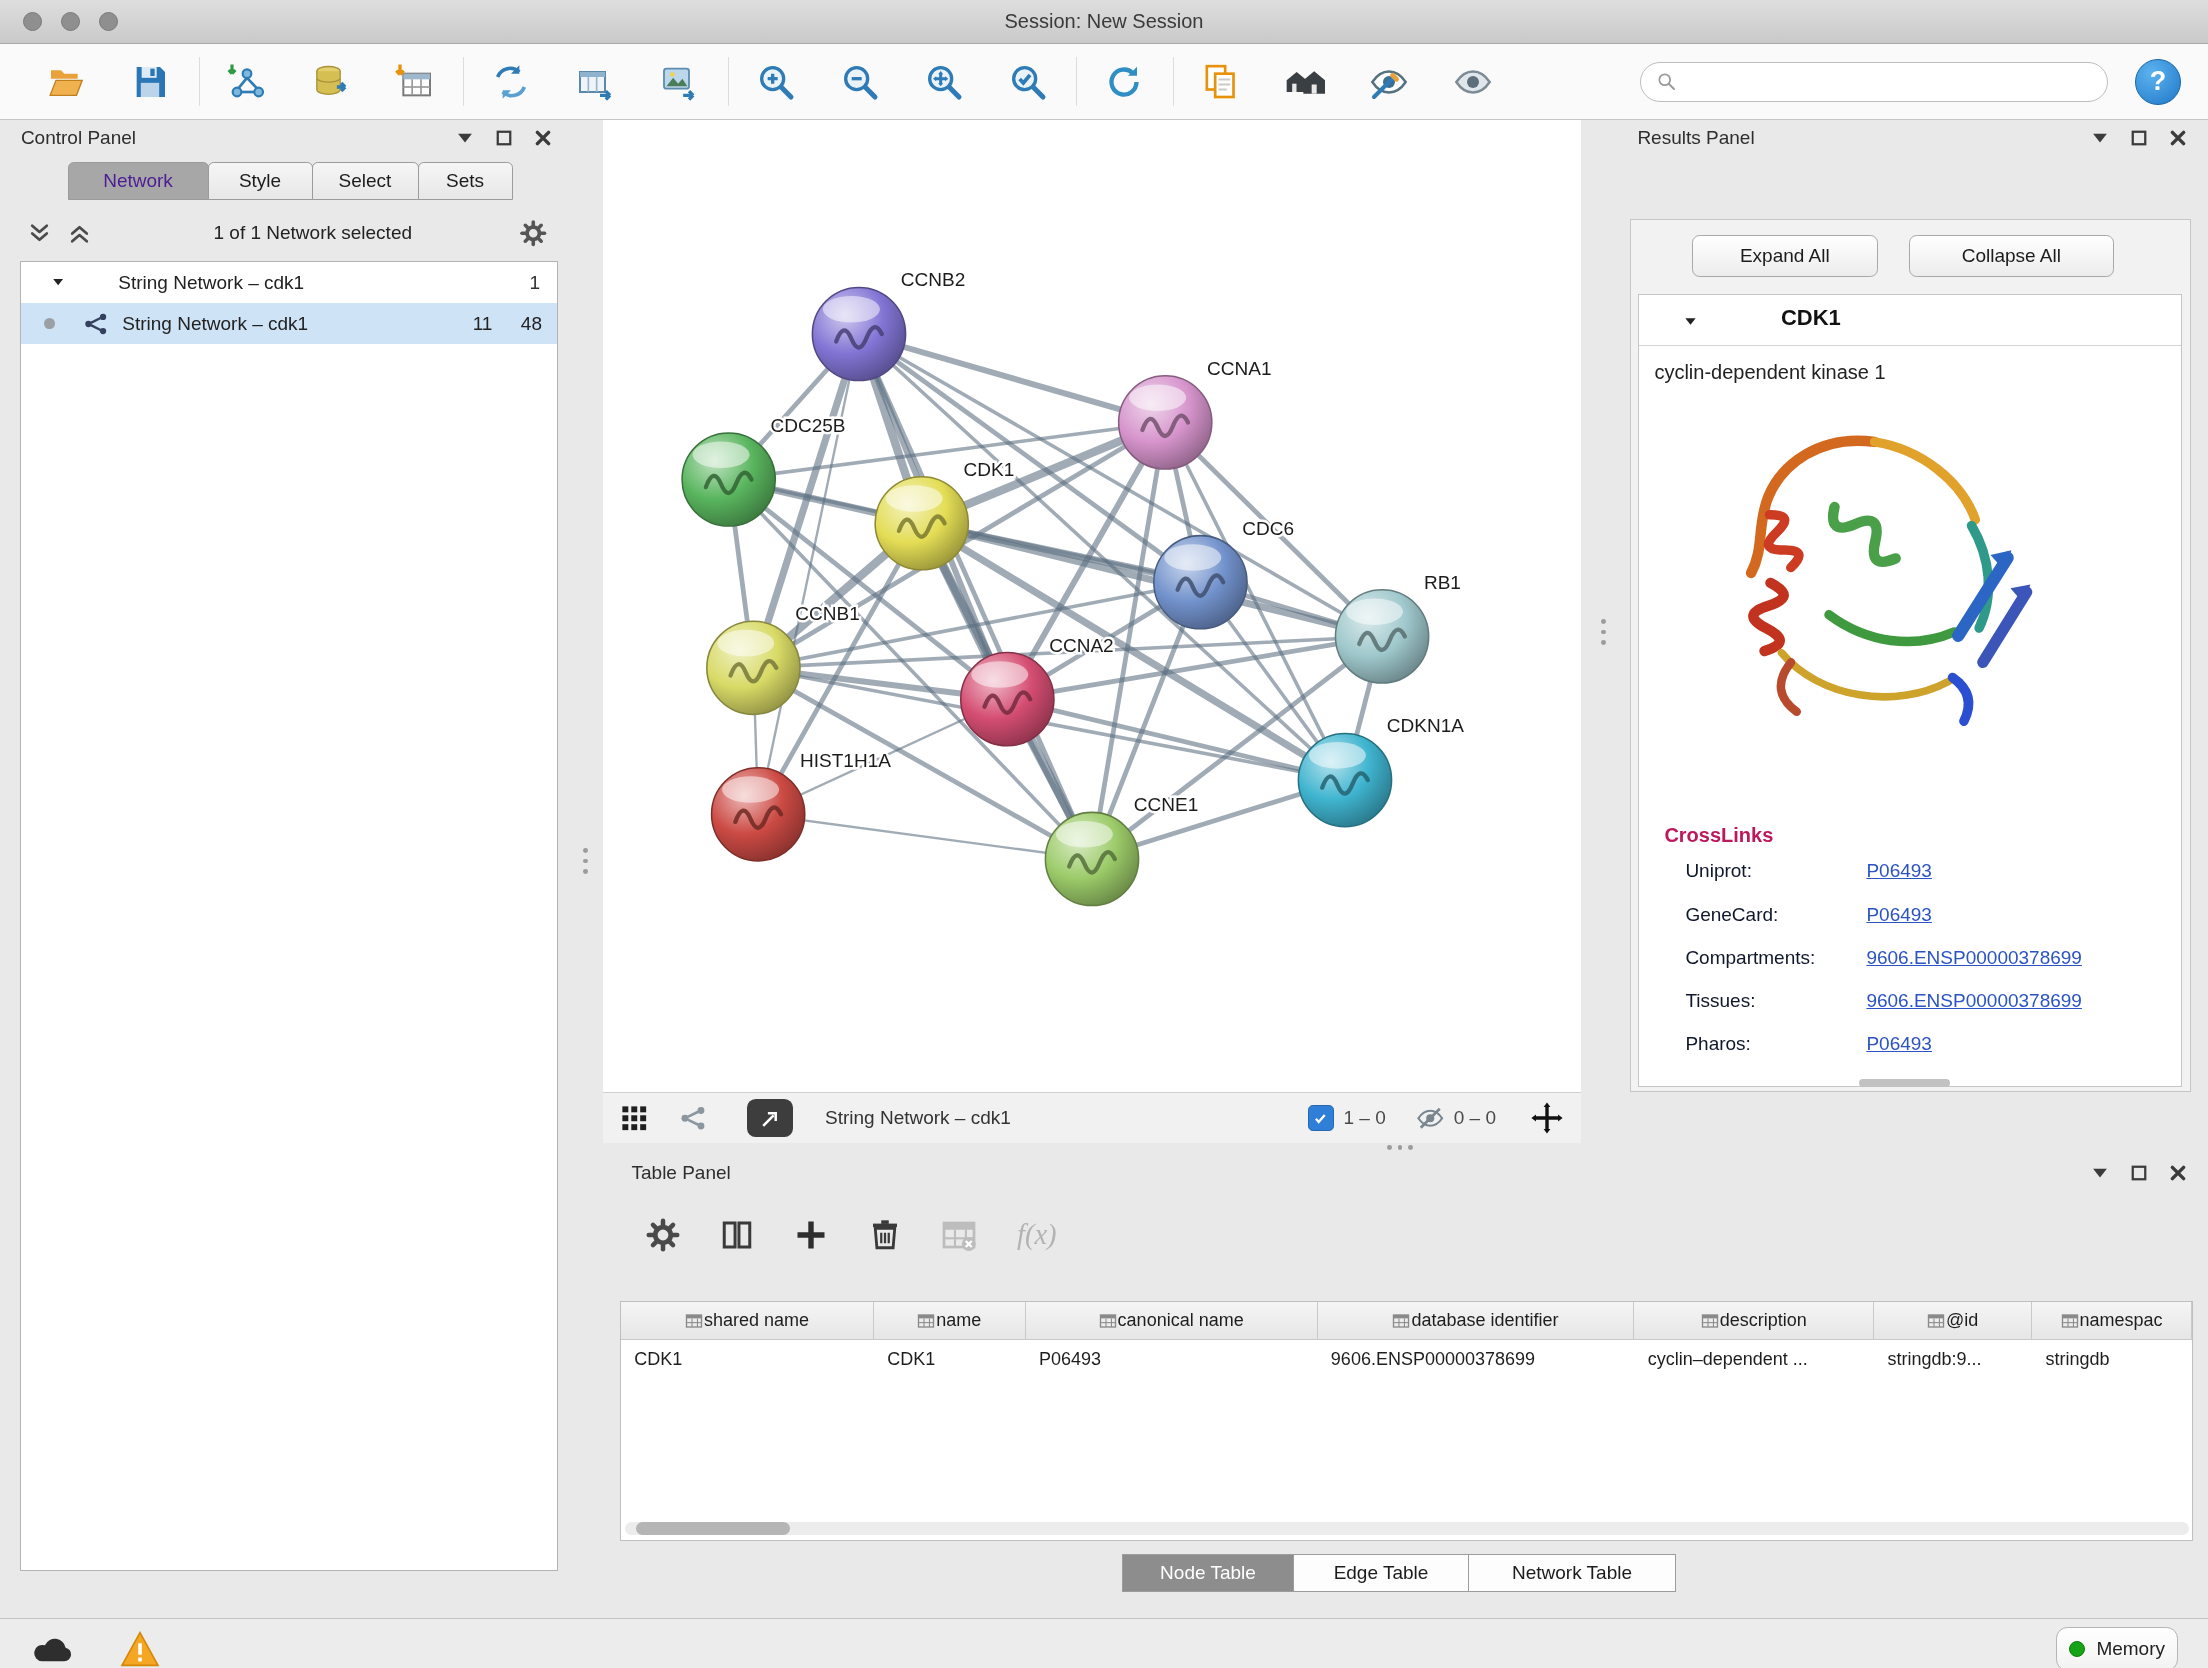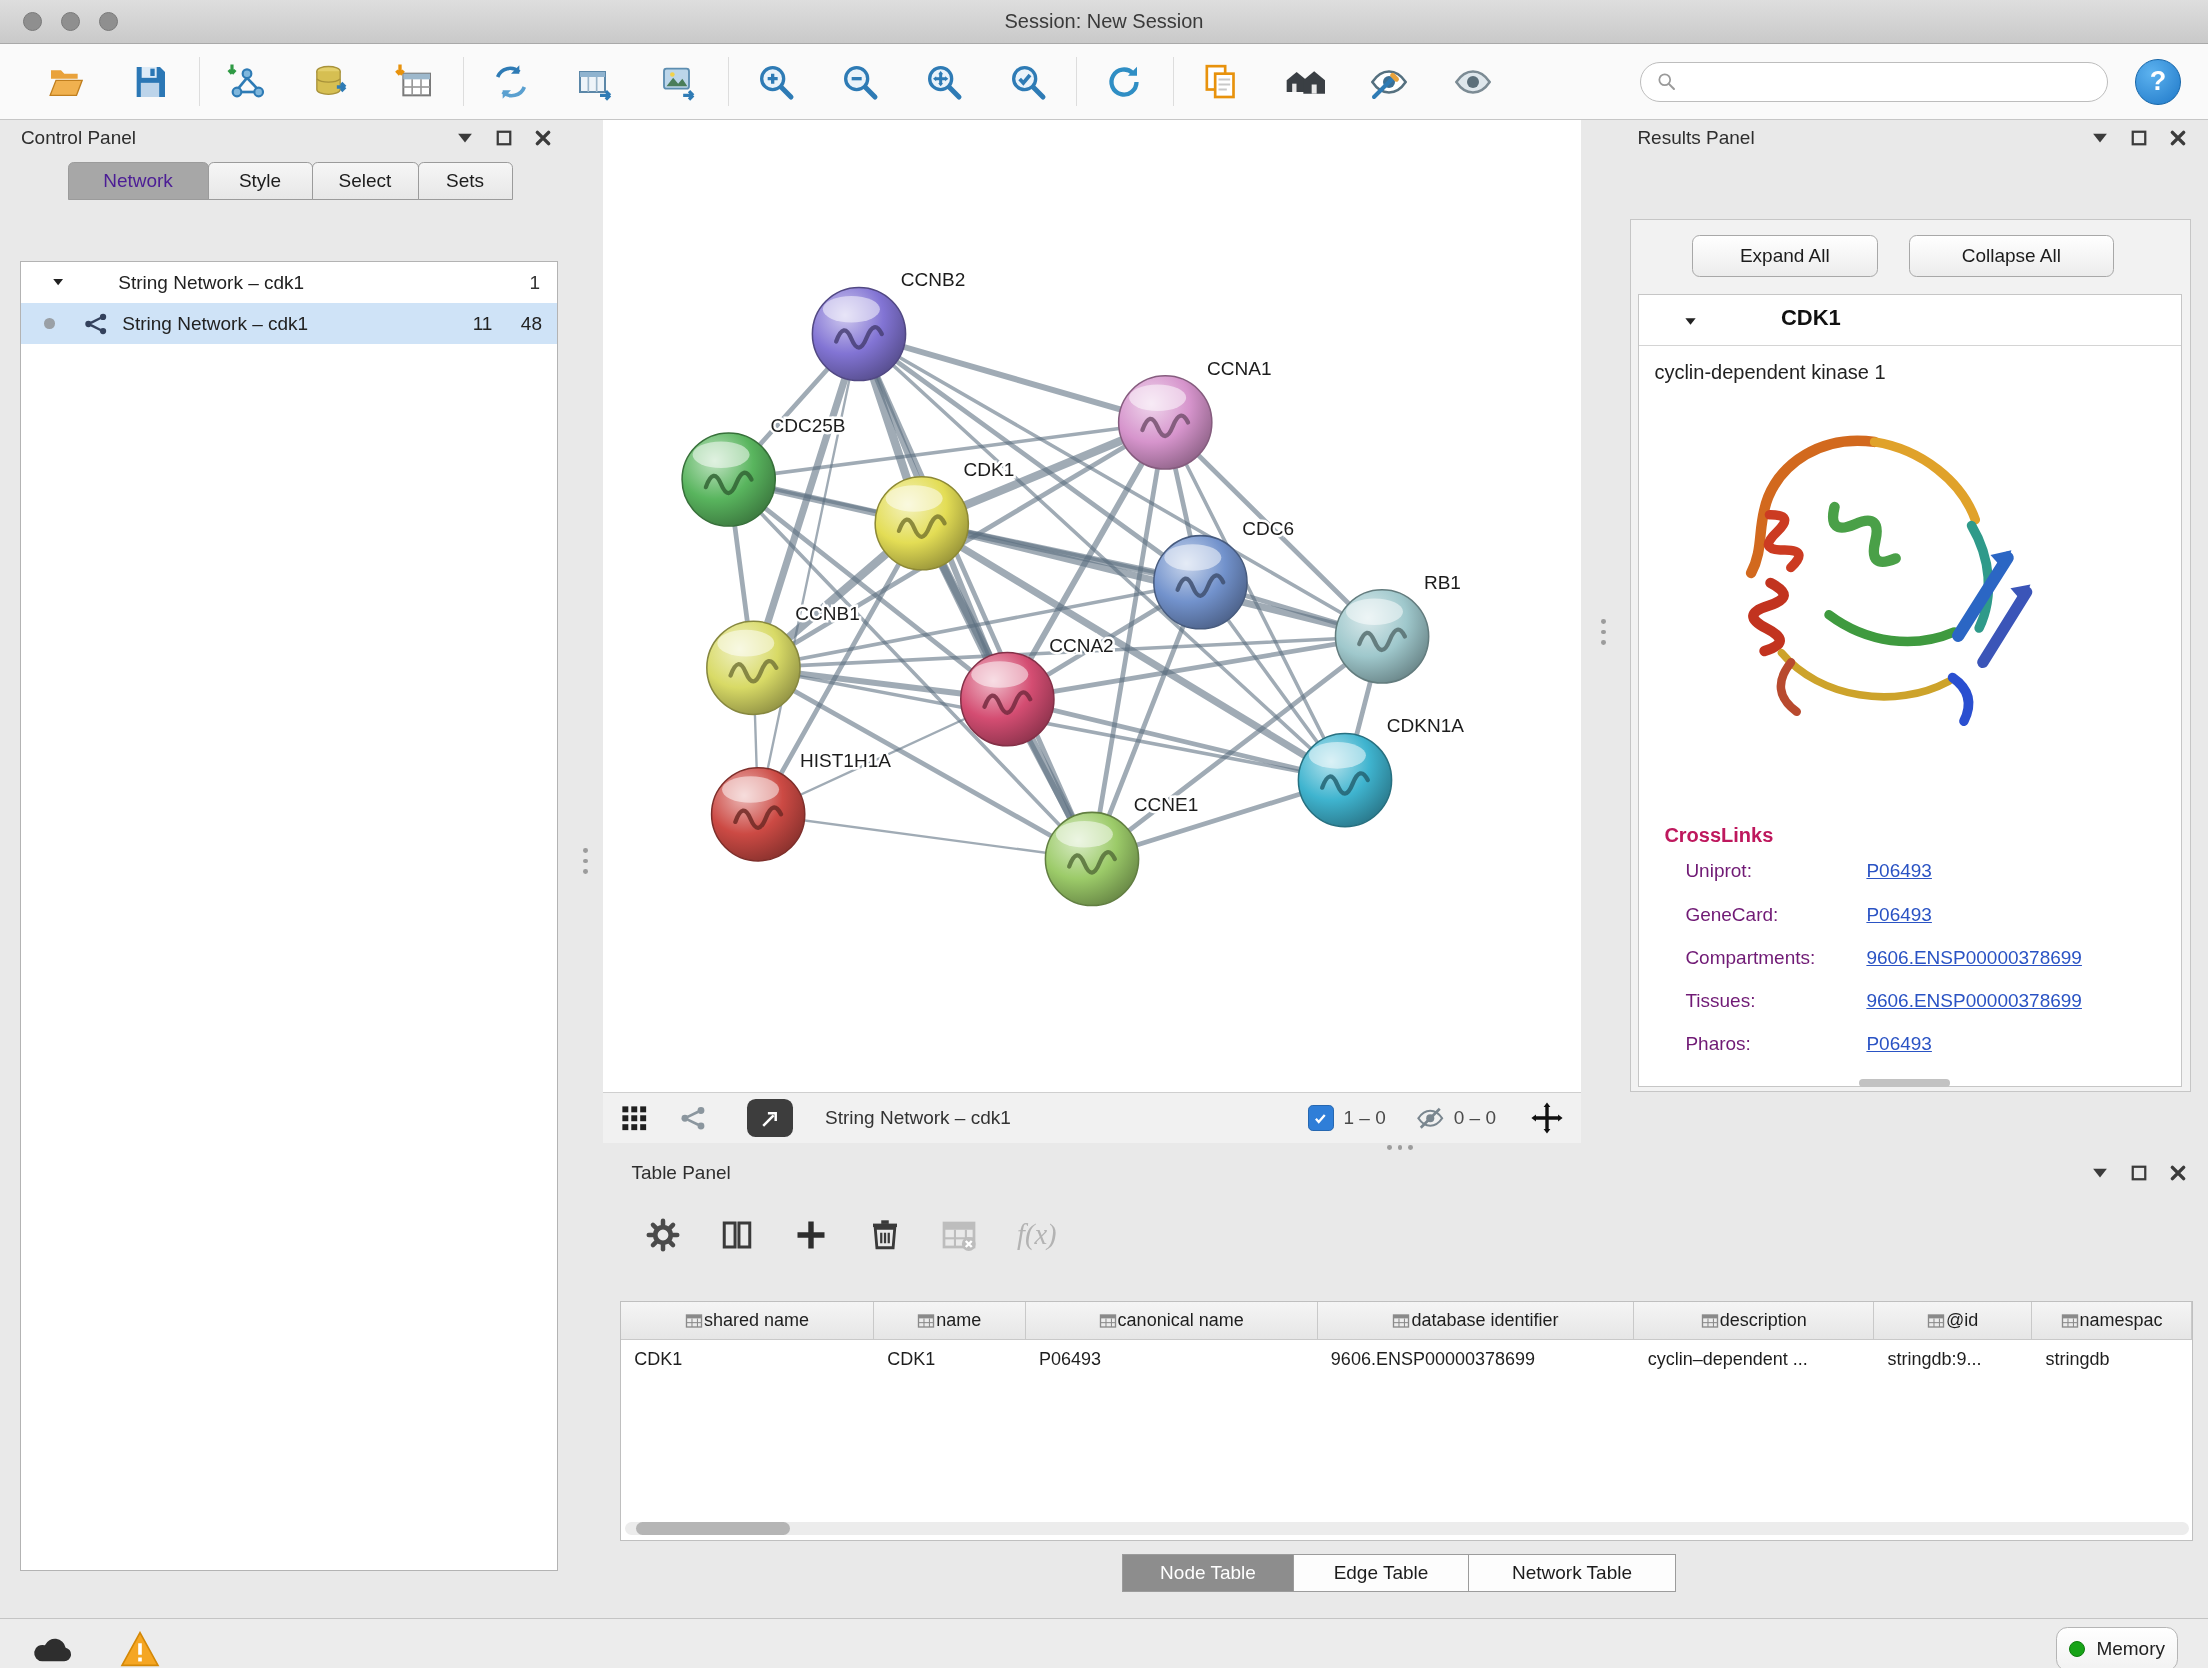--- a/index.html
+++ b/index.html
@@ -90,21 +90,21 @@
   .btn-expand { position:absolute; left:61px; top:15px; width:186px; height:42px; }
   .btn-collapse { position:absolute; left:278px; top:15px; width:205px; height:42px; }
   .gene-box { position:absolute; left:7.6px; top:74px; width:544px; height:793px; background:#fff; border:1px solid #c6c6c6; }
   .gene-hdr { position:relative; height:51px; border-bottom:1px solid #d4d4d4; }
   .gene-hdr .tri { position:absolute; left:44px; top:19px; width:15px; height:15px; color:#222; }
   .gene-hdr .gname { position:absolute; left:105px; top:9.5px; width:133px; text-align:center; font-size:22px; font-weight:bold; color:#111; }
   .gene-desc { padding:15px 15px 0; font-size:20px; color:#222; }
   .protein { position:absolute; left:38px; top:120px; }
   .xl-title { position:absolute; left:25px; top:529px; font-size:20px; font-weight:bold; color:#be185d; }
   .xl-row { position:absolute; left:46px; width:476px; height:38px; display:flex; align-items:center; font-size:19px; }
-  .xl-label { width:181px; color:#701a75; }
+  .xl-label { width:181px; color:#0f172a; }
   .xl-value { color:#2a53c4; text-decoration:underline; }
   .rscroll { position:absolute; left:228px; bottom:3.8px; width:91px; height:8.6px; border-radius:4.8px; background:#c2c2c2; }
 
   
   .table-panel { position:absolute; left:603px; top:1155px; width:1596px; height:443px; }
   .ttool { position:absolute; left:38px; top:49px; height:61px; display:flex; align-items:center; }
   .ttool .ti { width:44px; height:44px; margin-right:30px; display:flex; align-items:center; justify-content:center; }
   .ttool .ti svg { width:36px; height:36px; }
   .fx { font-family:"Liberation Serif", serif; font-style:italic; font-size:28.5px; color:#b3b3b3; margin-left:6px; }
   .dtable { position:absolute; left:17px; top:146px; width:1573px; height:240px; border:1px solid #bfbfbf; background:#fff; overflow:hidden; }
@@ -384,20 +384,32 @@
           <use href="#s-x"></use>
         </svg>
     </div>
   </div>
   <div class="ctabs" id="control-tabs">
       <div class="seg seg-sel" style="width: 141px;">Network</div>
       <div class="seg" style="width: 105px;">Style</div>
       <div class="seg" style="width: 107px;">Select</div>
       <div class="seg" style="width: 95px;">Sets</div>
     </div>
+  <div class="csummary">
+    <svg class="chev" viewBox="0 0 24 24">
+        <use href="#s-chevdd"></use>
+      </svg>
+    <svg class="chev" viewBox="0 0 24 24">
+        <use href="#s-chevuu"></use>
+      </svg>
+    <span class="txt">1 of 1 Network selected</span>
+    <svg class="gear" viewBox="0 0 24 24">
+        <use href="#s-gear"></use>
+      </svg>
+  </div>
   <div class="treebox">
     <div class="trow trow-root">
       <svg class="tri" viewBox="0 0 16 16">
           <use href="#s-tri"></use>
         </svg>
       <span>String Network – cdk1</span>
       <span class="cnt">1</span>
     </div>
     <div class="trow trow-child">
       <span class="bullet"></span>

